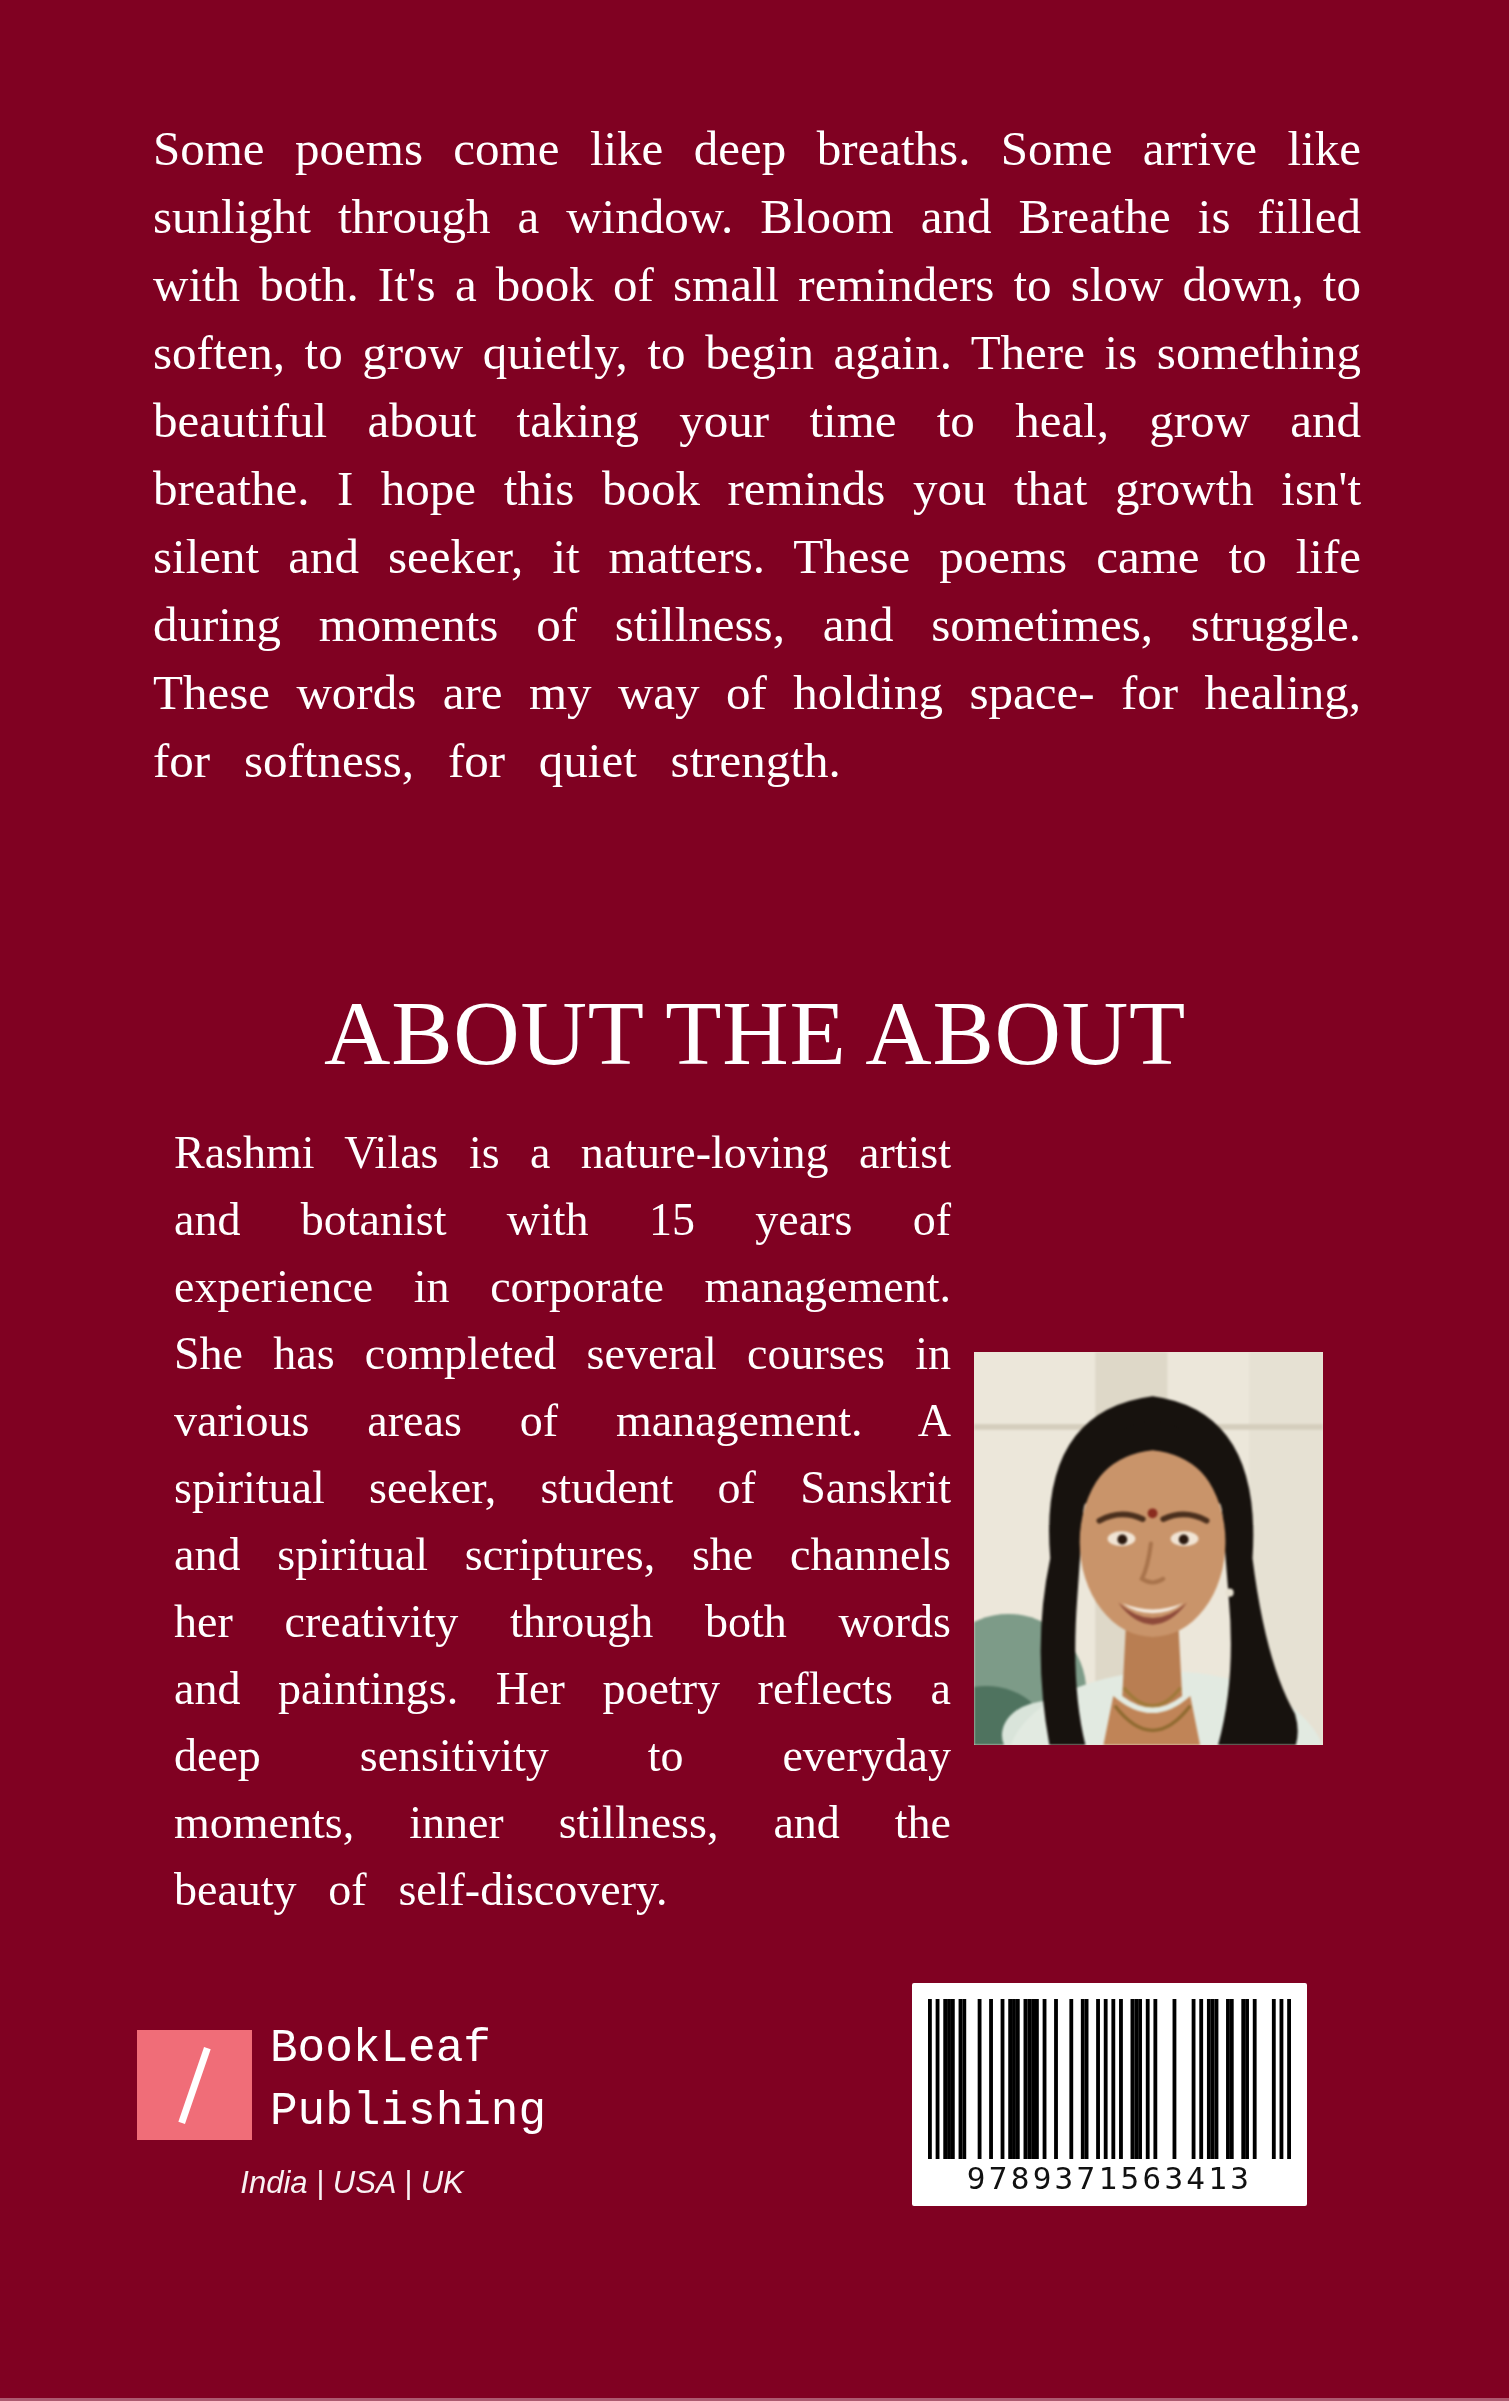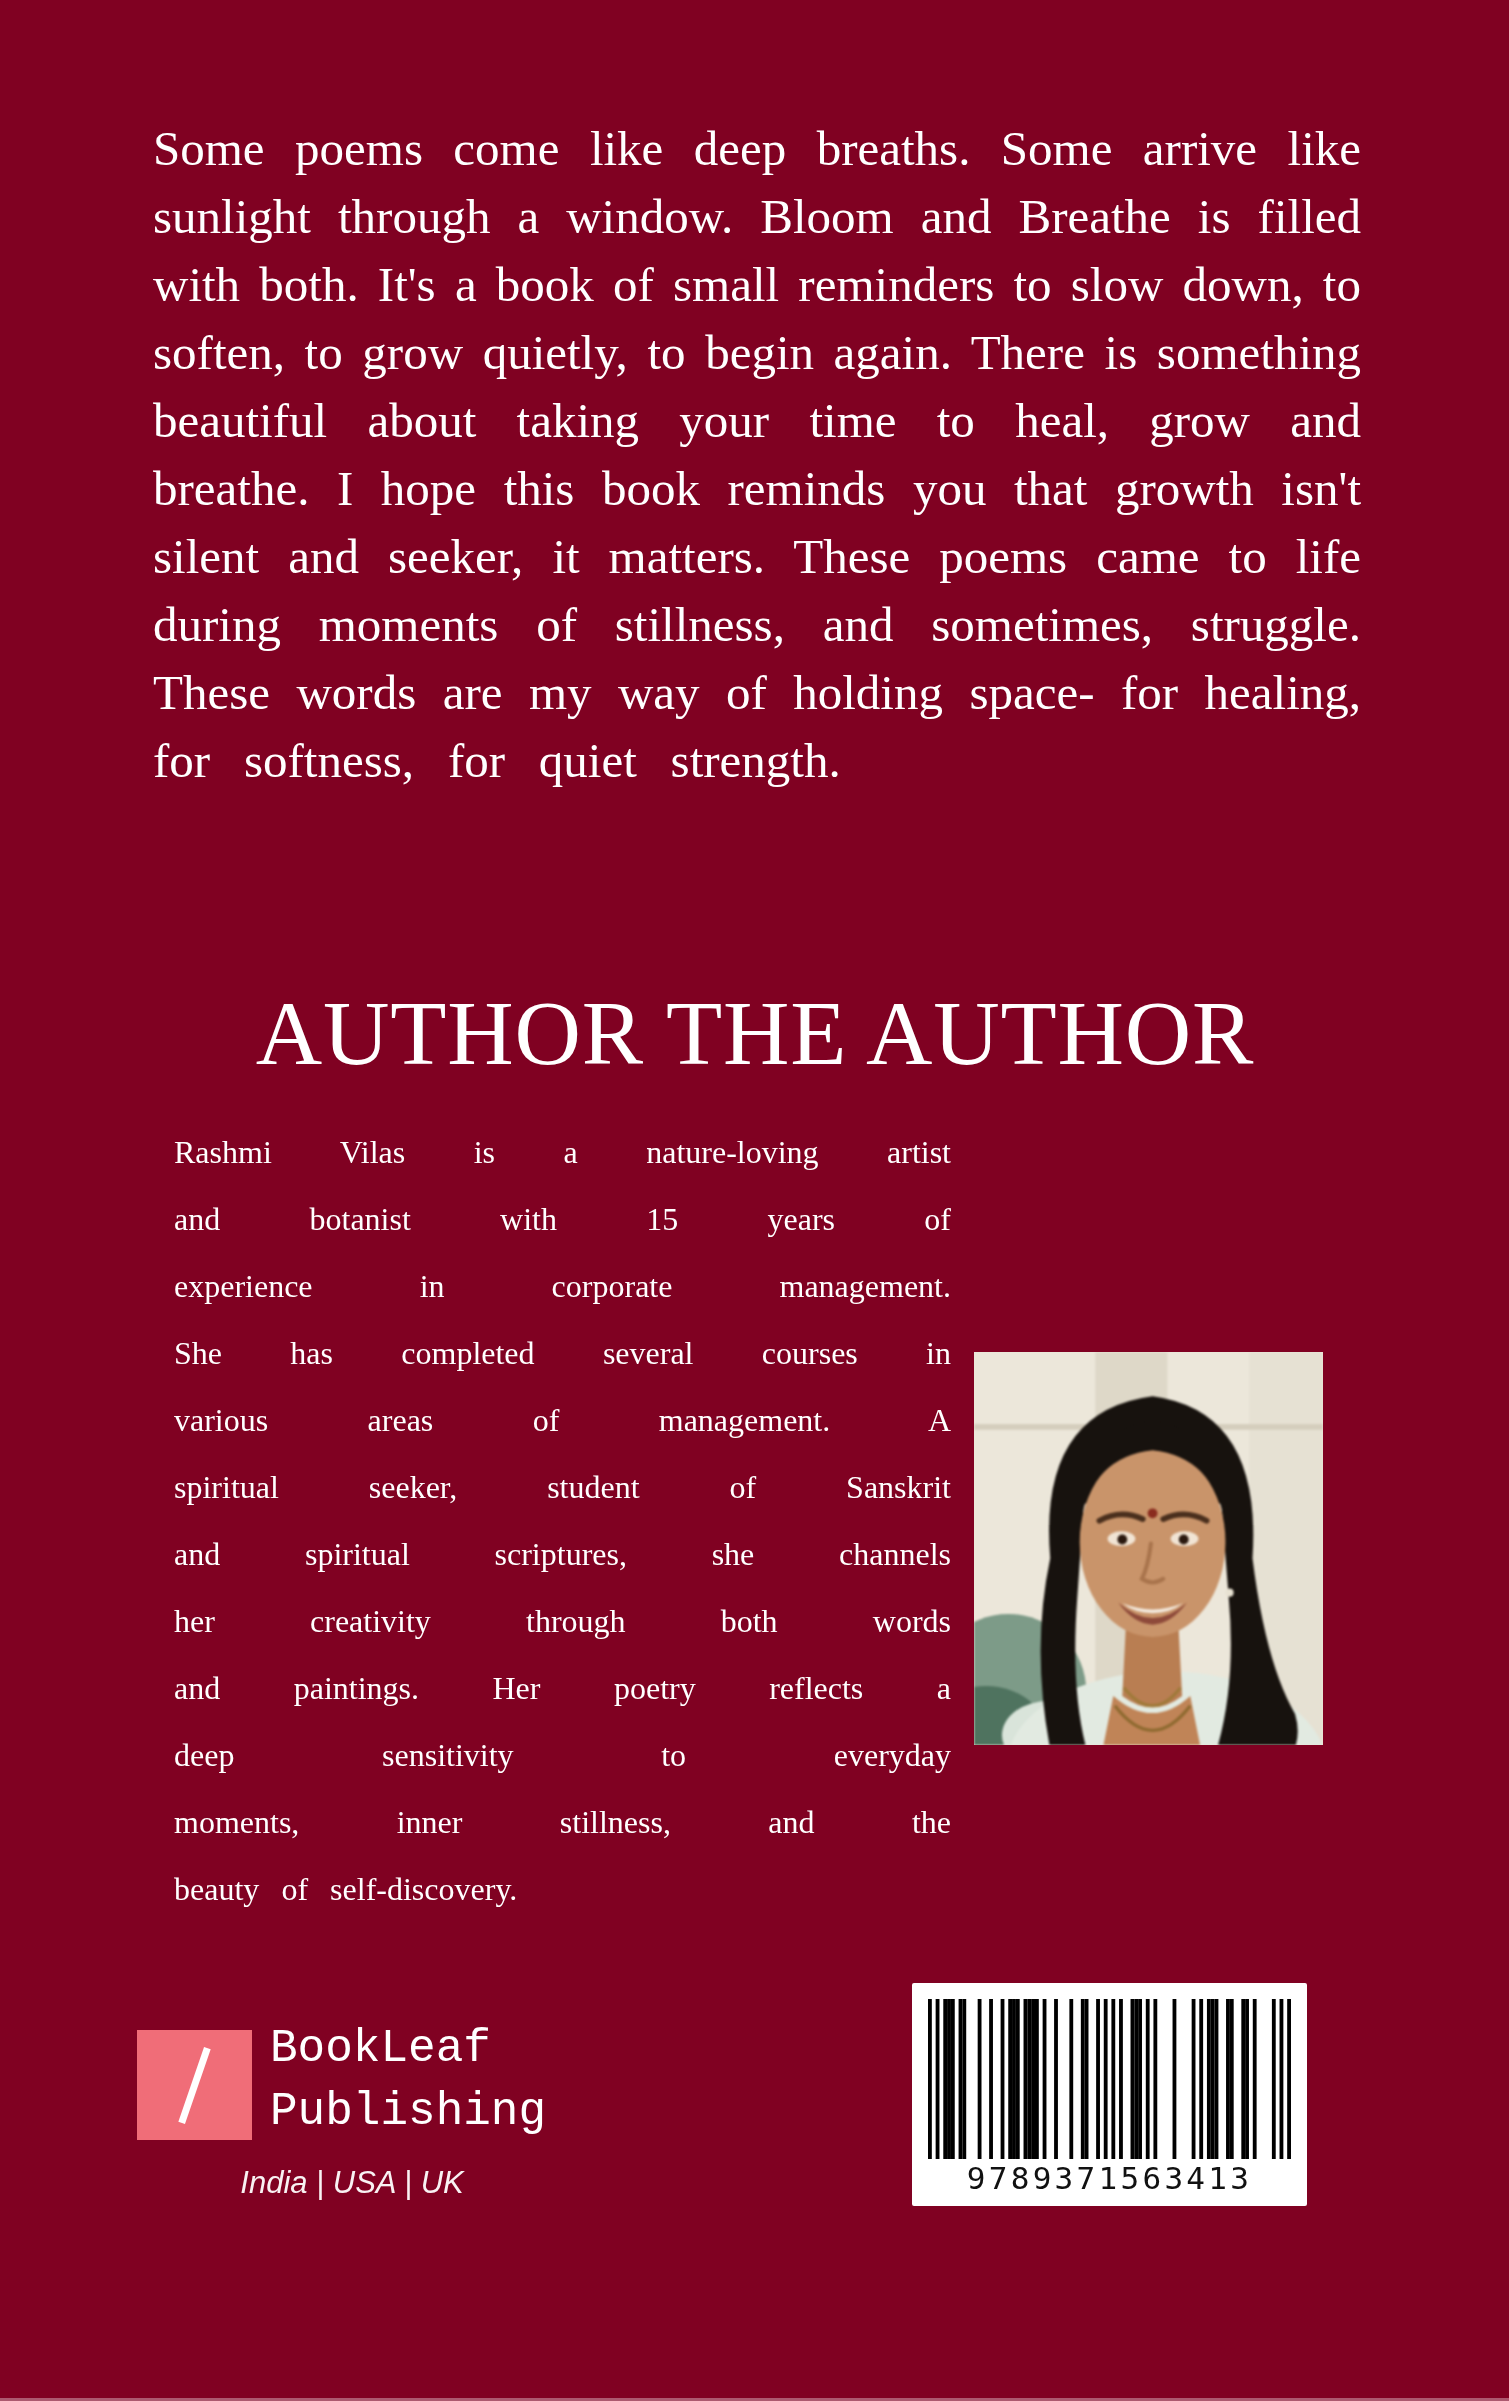--- a/index.html
+++ b/index.html
@@ -30,21 +30,21 @@
   }
   
   .heading{
     position:absolute;left:0;top:987px;width:100%;
     font-size:92px;line-height:92px;
     text-align:center;letter-spacing:0.8px;
   }
   
   .bio{
     position:absolute;left:174px;top:1119px;width:777px;
-    font-size:32px;line-height:67px;
+    font-size:46px;line-height:67px;
   }
   
   .photo{
     position:absolute;left:974px;top:1352px;width:349px;height:393px;
     overflow:hidden;background:#ebe6d9;
   }
   .photo svg{display:block;width:349px;height:393px;filter:blur(1.2px);}
   
   .logo-mark{
     position:absolute;left:137px;top:2030px;width:115px;height:110px;
@@ -95,21 +95,21 @@
     <div class="jline">with both. It's a book of small reminders to slow down, to</div>
     <div class="jline">soften, to grow quietly, to begin again. There is something</div>
     <div class="jline">beautiful about taking your time to heal, grow and</div>
     <div class="jline">breathe. I hope this book reminds you that growth isn't</div>
     <div class="jline">silent and seeker, it matters. These poems came to life</div>
     <div class="jline">during moments of stillness, and sometimes, struggle.</div>
     <div class="jline">These words are my way of holding space- for healing,</div>
     <div class="lastline">for softness, for quiet strength.</div>
   </div>
 
-  <div class="heading">AUTHOR THE AUTHOR</div>
+  <div class="heading">ABOUT THE ABOUT</div>
 
   <div class="bio">
     <div class="jline">Rashmi Vilas is a nature-loving artist</div>
     <div class="jline">and botanist with 15 years of</div>
     <div class="jline">experience in corporate management.</div>
     <div class="jline">She has completed several courses in</div>
     <div class="jline">various areas of management. A</div>
     <div class="jline">spiritual seeker,  student of Sanskrit</div>
     <div class="jline">and spiritual scriptures, she channels</div>
     <div class="jline">her creativity through both words</div>

